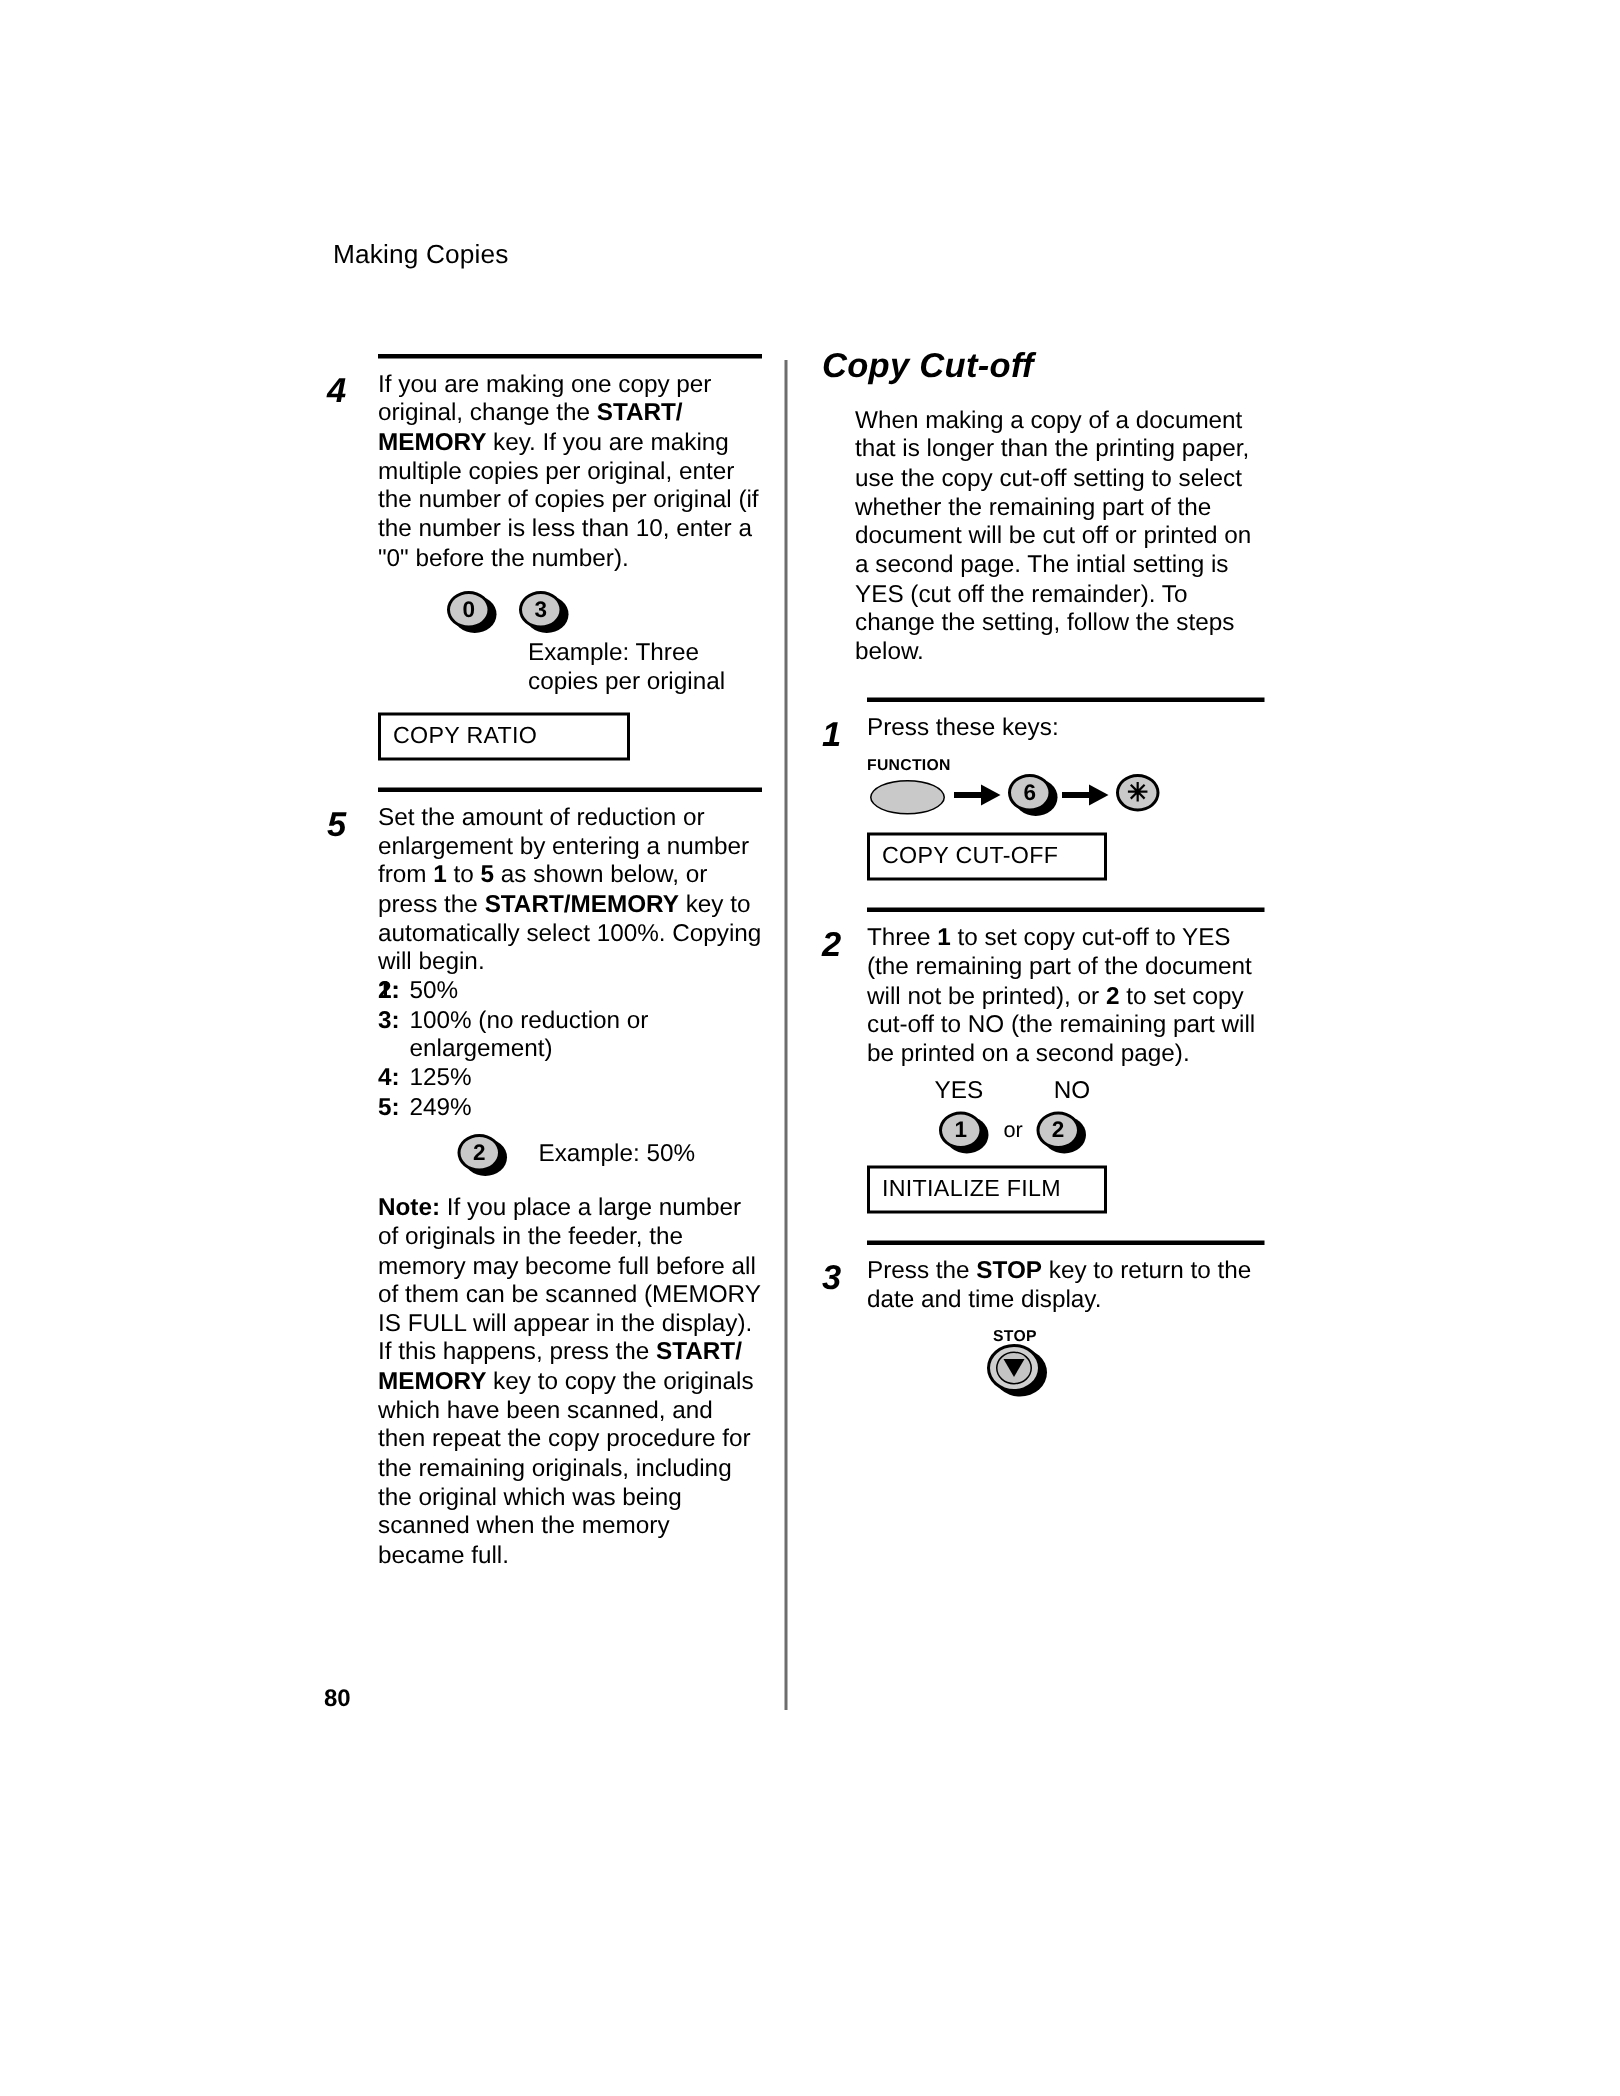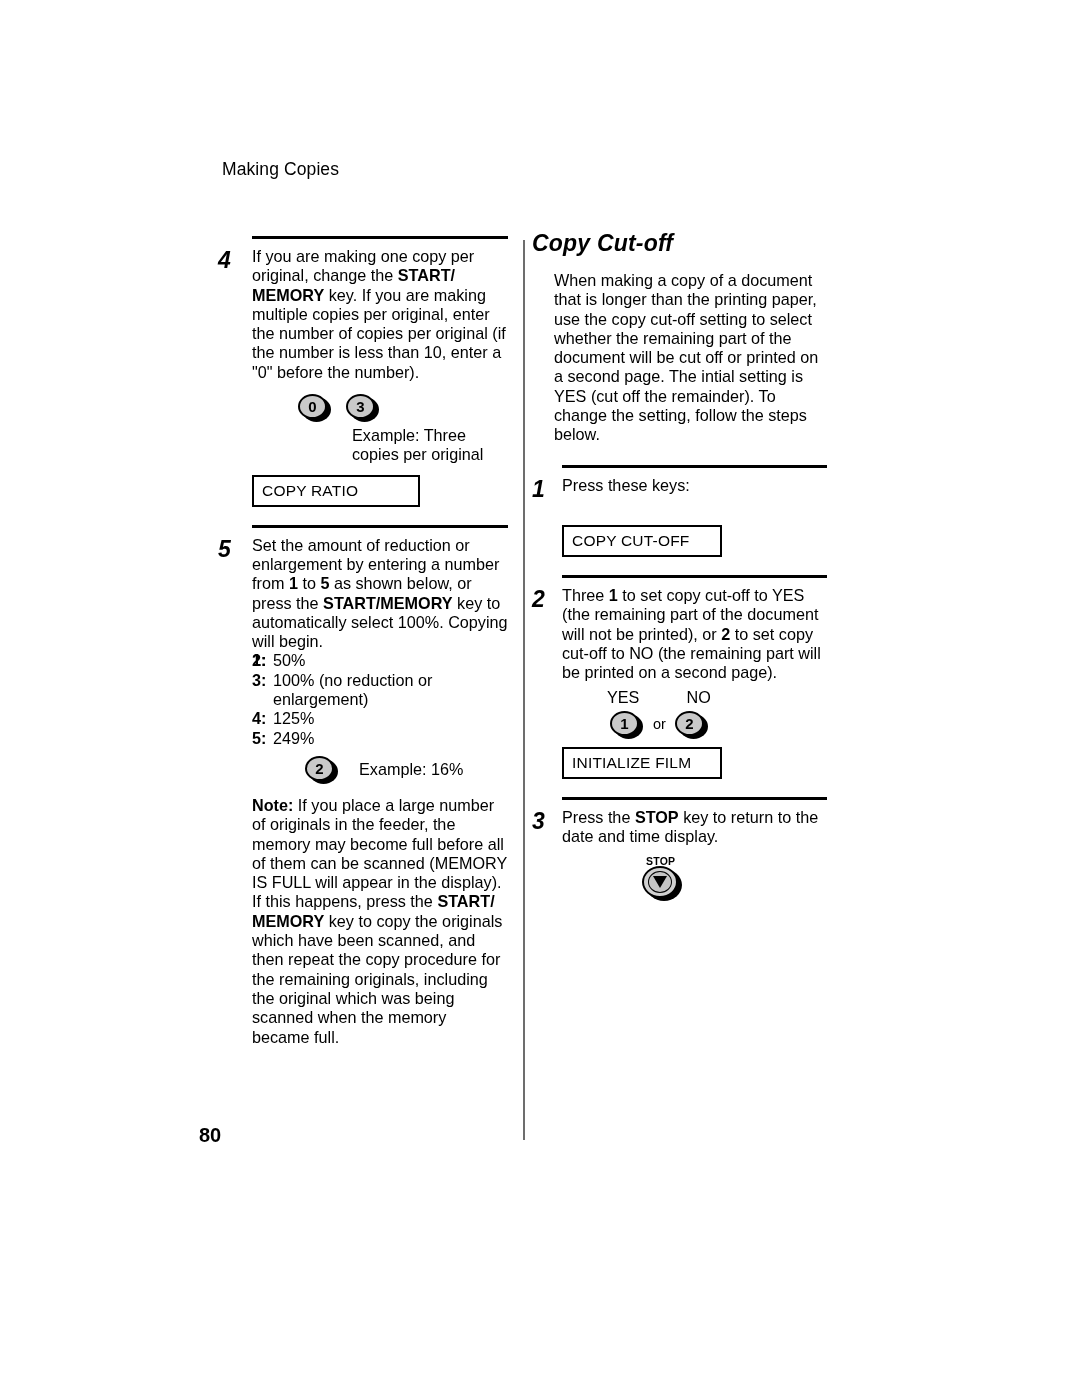--- a/index.html
+++ b/index.html
@@ -46,21 +46,21 @@
 
   
   .col-left {
     position: absolute;
     left: 218px;
     top: 236px;
     width: 290px;
   }
   .col-right {
     position: absolute;
-    left: 532px;
+    left: 548px;
     top: 230px;
     width: 295px;
   }
 
   
   .rule {
     height: 3px;
     background: #000;
     margin-left: 34px;
     margin-bottom: 8px;
@@ -290,23 +290,23 @@
     font-weight: bold;
     font-style: italic;
     letter-spacing: 0.2px;
     margin-left: 0px;
     margin-bottom: 14px;
   }
 
   
   .page-number {
     position: absolute;
-    left: 199px;
+    left: 216px;
     top: 1124px;
-    font-size: 20px;
+    font-size: 16px;
     font-weight: bold;
   }
 
   .small-caption {
     font-size: 16.2px;
     line-height: 19.3px;
   }
   .inline-or {
     font-size: 14.5px;
     padding: 0 9px;
@@ -372,21 +372,21 @@
           <li><span class="lbl">5:</span><span>249%</span></li>
         </ul>
 
         <div style="height:8px"></div>
 
         <div class="keyrow" style="margin-left:53px;">
           <div class="key">
             <div class="shadow"></div>
             <div class="face">2</div>
           </div>
-          <span class="small-caption" style="margin-left:20px;">Example: 16%</span>
+          <span class="small-caption" style="margin-left:20px;">Example: 50%</span>
         </div>
 
         <div style="height:12px"></div>
 
         <p><b>Note:</b><span> If you place a large number of originals in the feeder, the memory may become full before all of them can be scanned (MEMORY IS FULL will appear in the display). If this happens, press the </span><b>START/ MEMORY</b><span> key to copy the originals which have been scanned, and then repeat the copy procedure for the remaining originals, including the original which was being scanned when the memory became full.</span></p>
       </div>
     </div>
   </div>
 
   <div class="col-right">
@@ -400,20 +400,42 @@
     <div style="height:20px"></div>
 
     <div class="rule right"></div>
     <div class="step">
       <div class="step-num">1</div>
       <div class="step-body">
         <p>Press these keys:</p>
 
         <div style="height:20px"></div>
 
+        <div class="keyrow">
+          <div class="funckey">
+            <div class="flabel">FUNCTION</div>
+            <div class="oval"></div>
+          </div>
+          <div class="arrow">
+            <div class="shaft"></div>
+              <div class="head"></div>
+          </div>
+          <div class="key">
+            <div class="shadow"></div>
+            <div class="face">6</div>
+          </div>
+          <div class="arrow">
+            <div class="shaft"></div>
+              <div class="head"></div>
+          </div>
+          <div class="key ring nodshadow">
+
+            <div class="face">✳</div>
+          </div>
+        </div>
 
         <div style="height:10px"></div>
 
         <div class="lcd" style="width:160px;">COPY CUT-OFF</div>
       </div>
     </div>
 
     <div style="height:18px"></div>
 
     <div class="rule right"></div>

